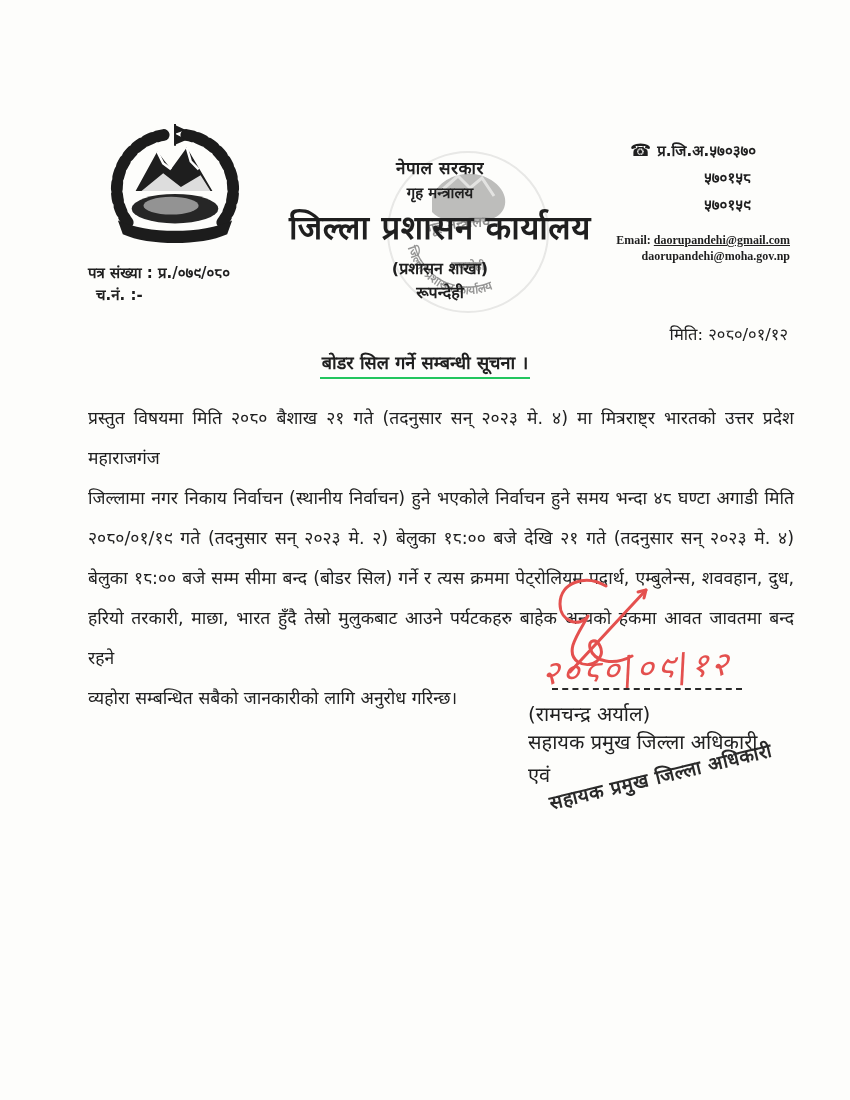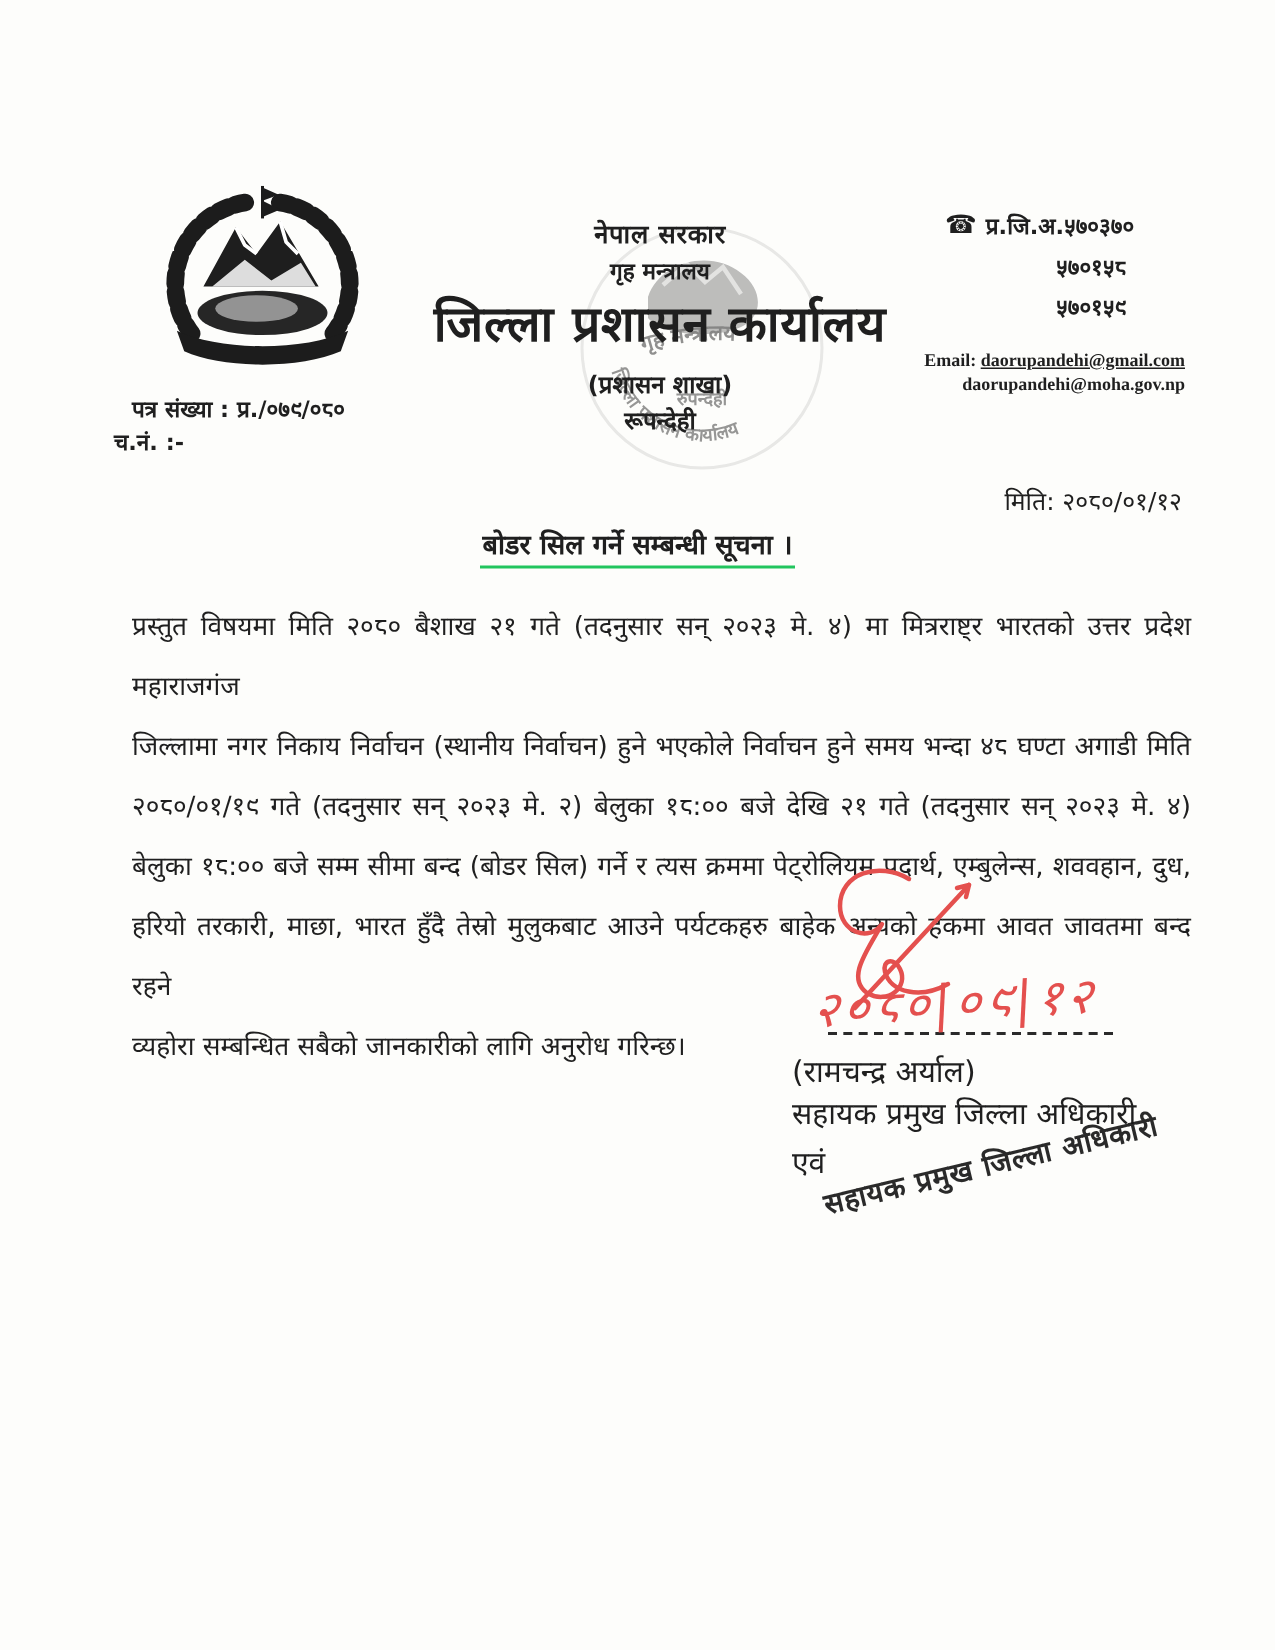--- a/index.html
+++ b/index.html
@@ -7,38 +7,38 @@
     width:850px;height:1100px;position:relative;overflow:hidden;
     background:#fdfdfb;
     font-family:"DejaVu Sans","Liberation Sans",sans-serif;
     color:#1f1f1f;
   }
   .abs{position:absolute;}
 
   
   .emblem{left:106px;top:122px;width:138px;height:128px;}
   .hdr-center{left:250px;top:144px;width:380px;text-align:center;z-index:3;}
-  .hdr-govt{font-size:17px;font-weight:bold;letter-spacing:.5px;}
+  .hdr-govt{font-size:17px;font-weight:bold;letter-spacing:.5px;margin-top:12px;}
   .hdr-ministry{font-size:15px;font-weight:bold;margin-top:3px;}
   .hdr-office{font-size:33px;font-weight:bold;margin-top:2px;white-space:nowrap;letter-spacing:.5px;}
   .hdr-branch{font-size:16px;font-weight:bold;margin-top:8px;}
   .hdr-district{font-size:16px;font-weight:bold;margin-top:2px;}
 
   .seal{left:382px;top:146px;width:172px;height:172px;z-index:2;opacity:.62;pointer-events:none;}
 
   .phones{left:630px;top:140px;width:180px;font-size:15px;font-weight:bold;z-index:3;}
   .phone-row1{display:flex;align-items:center;gap:6px;}
   .phone-glyph{font-size:17px;line-height:1;}
   .phone-sub{margin-top:7px;padding-left:74px;}
   .emails{left:560px;top:232px;width:230px;text-align:right;z-index:3;
           font-family:"Liberation Serif","DejaVu Serif",serif;font-size:12px;font-weight:bold;line-height:1.35;}
   .email-underline{text-decoration:underline;}
 
   .letterno{left:88px;top:262px;font-size:15px;font-weight:bold;}
-  .chno{left:76px;top:284px;font-size:15px;font-weight:bold;}
+  .chno{left:96px;top:284px;font-size:15px;font-weight:bold;}
 
   .dateline{right:62px;top:322px;font-size:16.5px;}
 
   .subject-wrap{left:0;right:0;top:350px;text-align:center;}
   .subject{display:inline-block;font-size:18px;font-weight:bold;
            border-bottom:2px solid #22c55e;padding:0 2px 3px 2px;}
 
   
   .body-text{left:88px;top:398px;width:706px;font-size:17.5px;line-height:40px;}
   .body-line{text-align:justify;}

